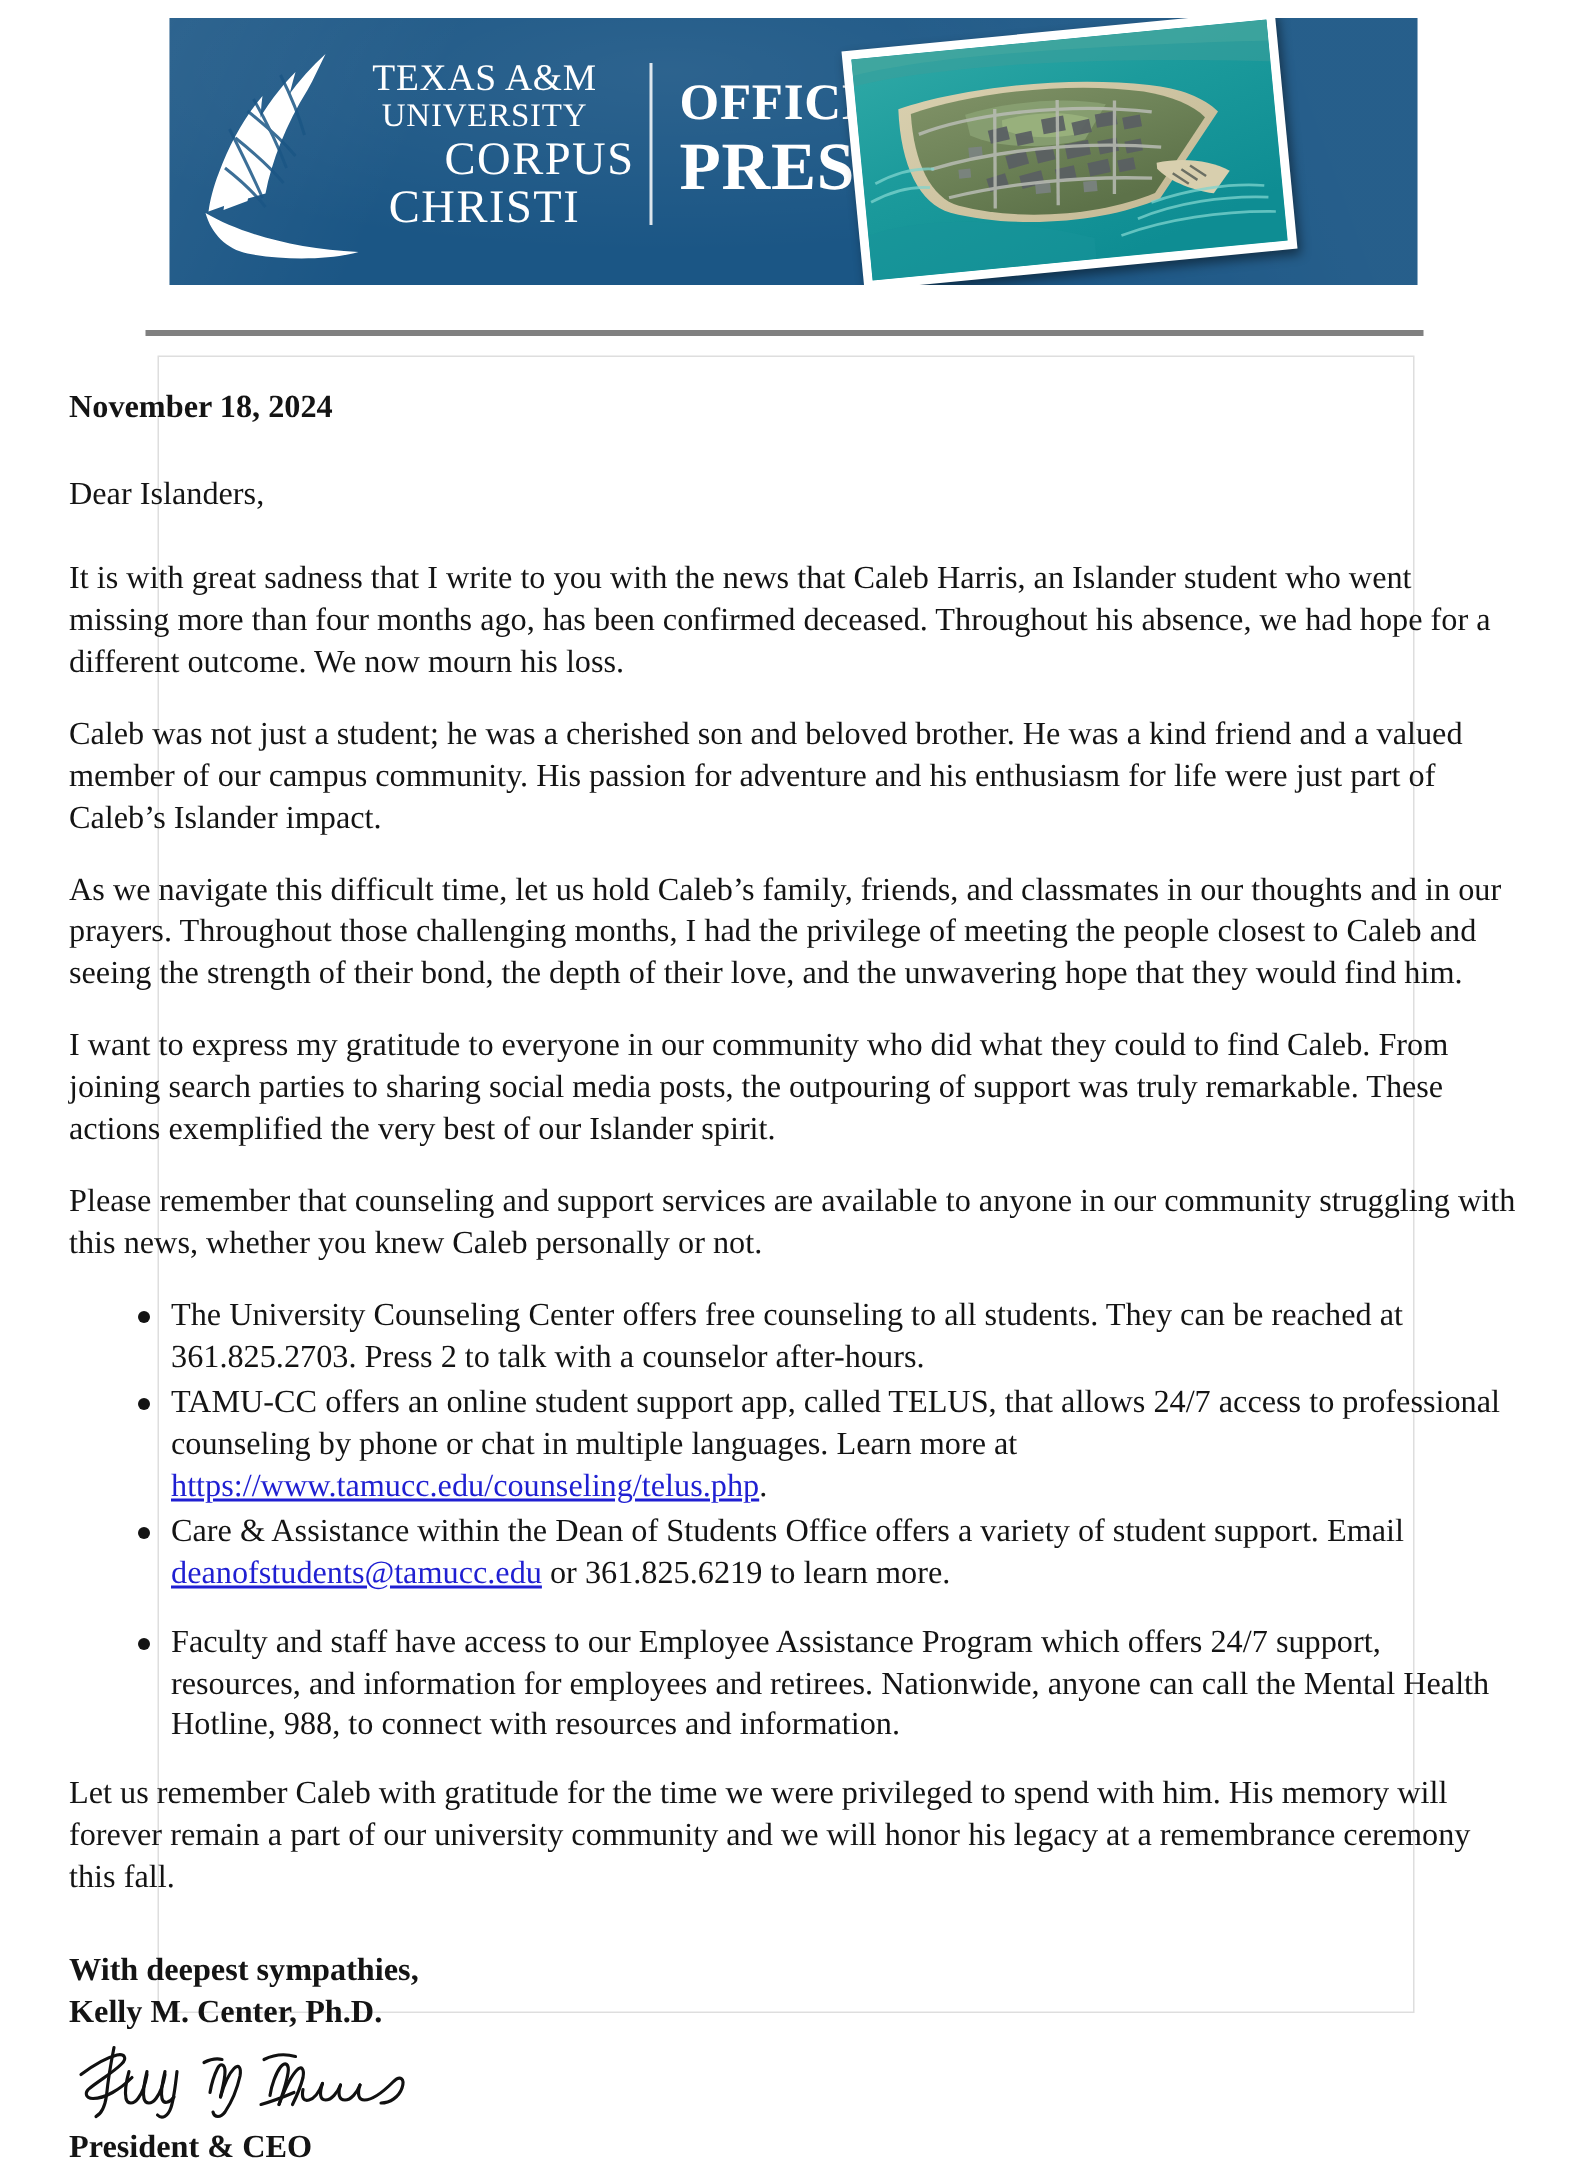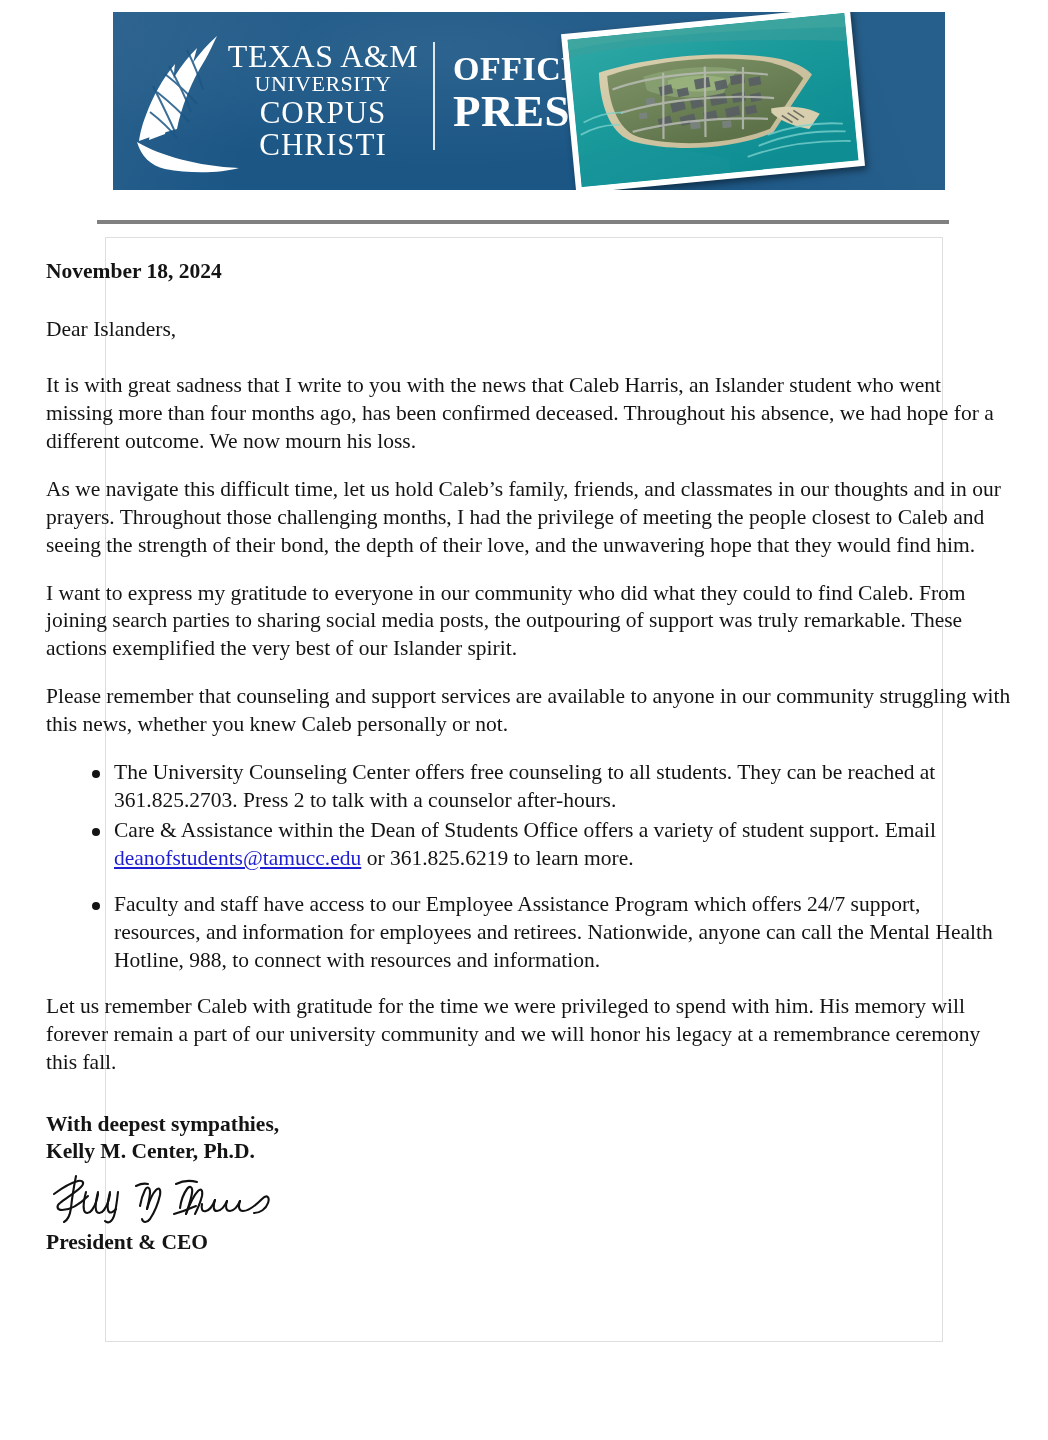--- a/index.html
+++ b/index.html
@@ -58,23 +58,23 @@
     text-align: center;
     color: #ffffff;
     line-height: 1.0;
   }
   .logo-lockup .ln {
     display: block;
     font-family: "Liberation Serif", "DejaVu Serif", serif;
     letter-spacing: 0.5px;
     white-space: nowrap;
   }
-  .logo-lockup .l1 { font-size: 32px; }
+  .logo-lockup .l1 { font-size: 25px; }
   .logo-lockup .l2 { font-size: 22px; margin-top: 1px; }
-  .logo-lockup .l3 { font-size: 31px; margin-top: 2px; letter-spacing: 1px; }
+  .logo-lockup .l3 { font-size: 31px; margin-top: 2px; letter-spacing: 1px; text-align: right; }
   .logo-lockup .l4 { font-size: 31px; margin-top: 1px; letter-spacing: 1px; }
 
   .divider-rule {
     position: absolute;
     left: 320px;
     top: 30px;
     width: 2px;
     height: 108px;
     background: rgba(255,255,255,0.85);
   }
@@ -319,27 +319,31 @@
 <div class="head-rule"></div>
 <div class="content-box"></div>
 
 <div class="letter">
 
   <p class="date-line">November 18, 2024</p>
 
   <p class="salutation">Dear Islanders,</p>
 
   <p>It is with great sadness that I write to you with the news that Caleb Harris, an Islander student who went missing more than four months ago, has been confirmed deceased. Throughout his absence, we had hope for a different outcome.  We now mourn his loss.</p>
+  <p>Caleb was not just a student; he was a cherished son and beloved brother. He was a kind friend and a valued member of our campus community. His passion for adventure and his enthusiasm for life were just part of Caleb’s Islander impact.</p>
   <p>As we navigate this difficult time, let us hold Caleb’s family, friends, and classmates in our thoughts and in our prayers. Throughout those challenging months, I had the privilege of meeting the people closest to Caleb and seeing the strength of their bond, the depth of their love, and the unwavering hope that they would find him.</p>
   <p>I want to express my gratitude to everyone in our community who did what they could to find Caleb. From joining search parties to sharing social media posts, the outpouring of support was truly remarkable. These actions exemplified the very best of our Islander spirit.</p>
   <p>Please remember that counseling and support services are available to anyone in our community struggling with this news, whether you knew Caleb personally or not.</p>
 
   <ul class="bullets">
     <li>
       <span>The University Counseling Center offers free counseling to all students. They can be reached at 361.825.2703. Press 2 to talk with a counselor after-hours.</span>
+    </li>
+    <li>
+      <span>TAMU-CC offers an online student support app, called TELUS, that allows 24/7 access to professional counseling by phone or chat in multiple languages. Learn more at </span><a class="doclink" href="#">https://www.tamucc.edu/counseling/telus.php</a><span>.</span>
     </li>
     <li>
       <span>Care &amp; Assistance within the Dean of Students Office offers a variety of student support. Email </span><a class="doclink" href="#">deanofstudents@tamucc.edu</a><span> or 361.825.6219 to learn more.</span>
     </li>
     <li class="spaced">
       <span>Faculty and staff have access to our Employee Assistance Program which offers 24/7 support, resources, and information for employees and retirees. Nationwide, anyone can call the Mental Health Hotline, 988, to connect with resources and information.</span>
     </li>
   </ul>
 
   <p>Let us remember Caleb with gratitude for the time we were privileged to spend with him. His memory will forever remain a part of our university community and we will honor his legacy at a remembrance ceremony this fall.</p>

